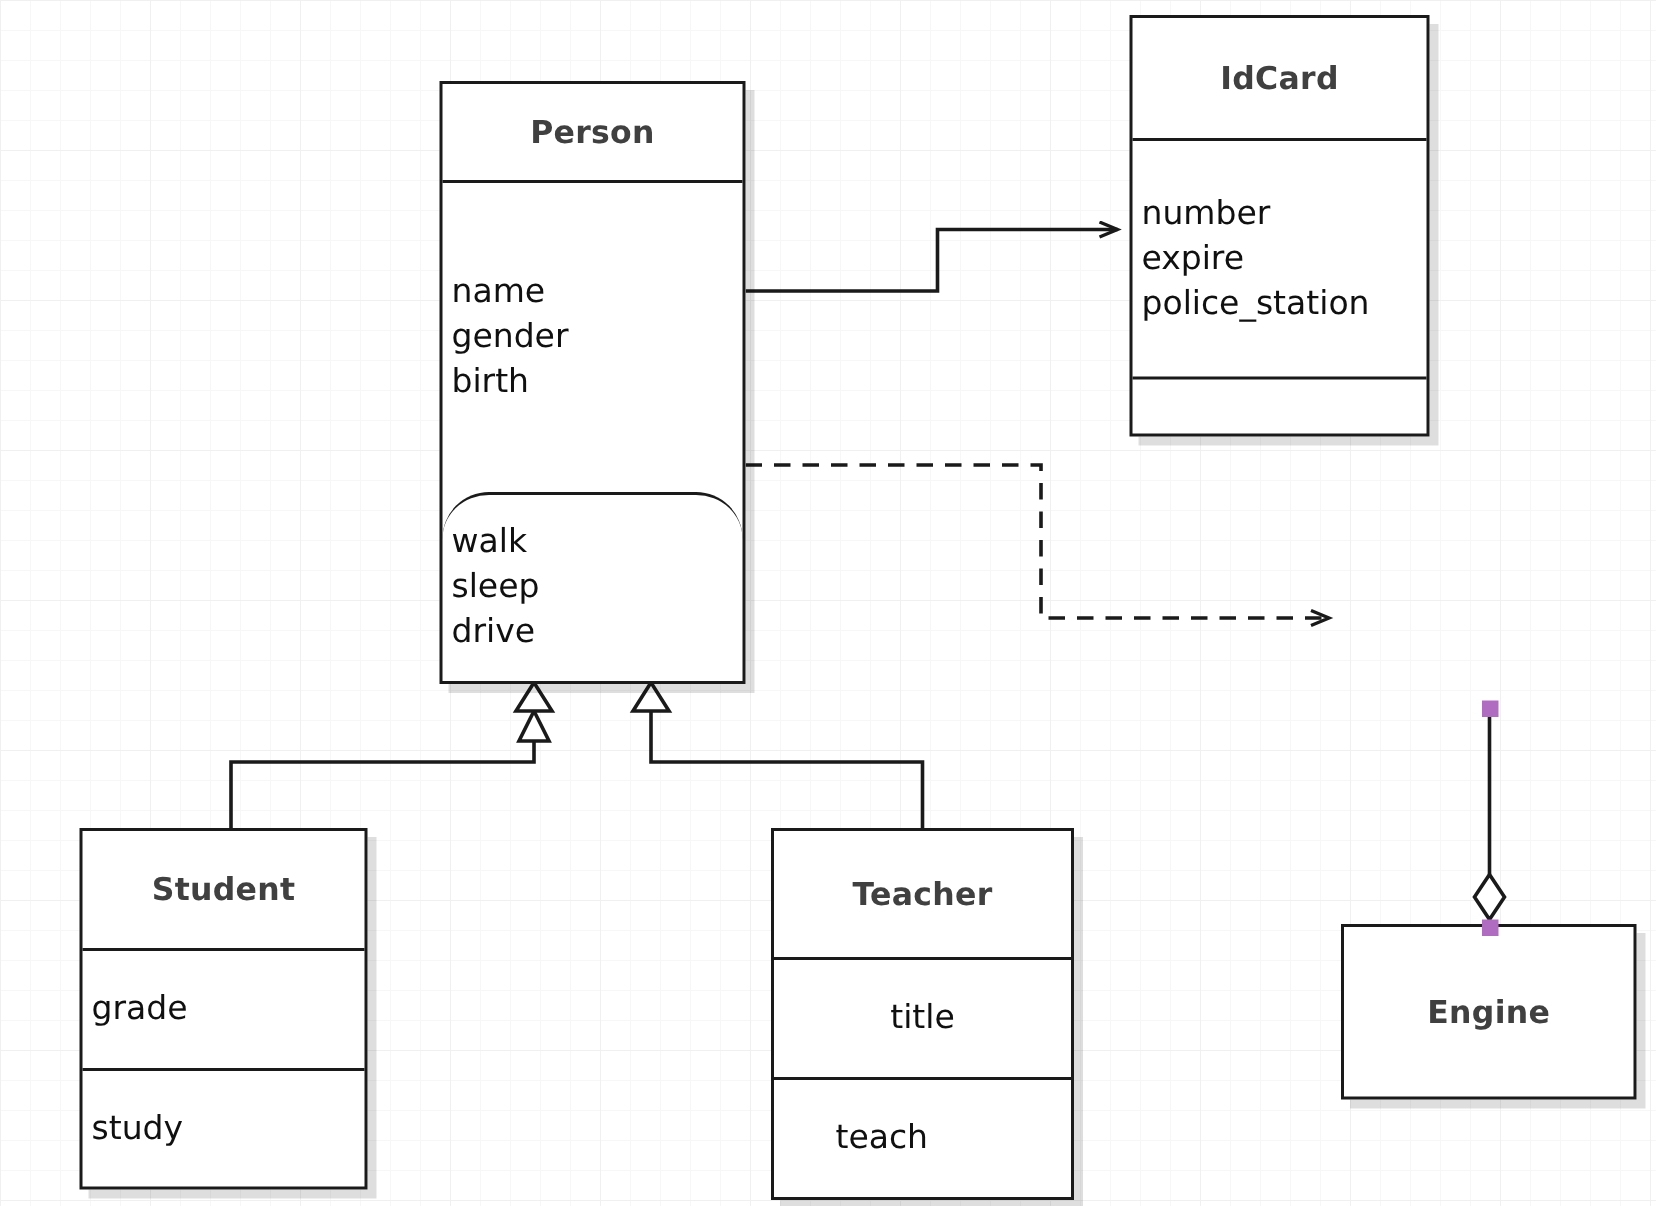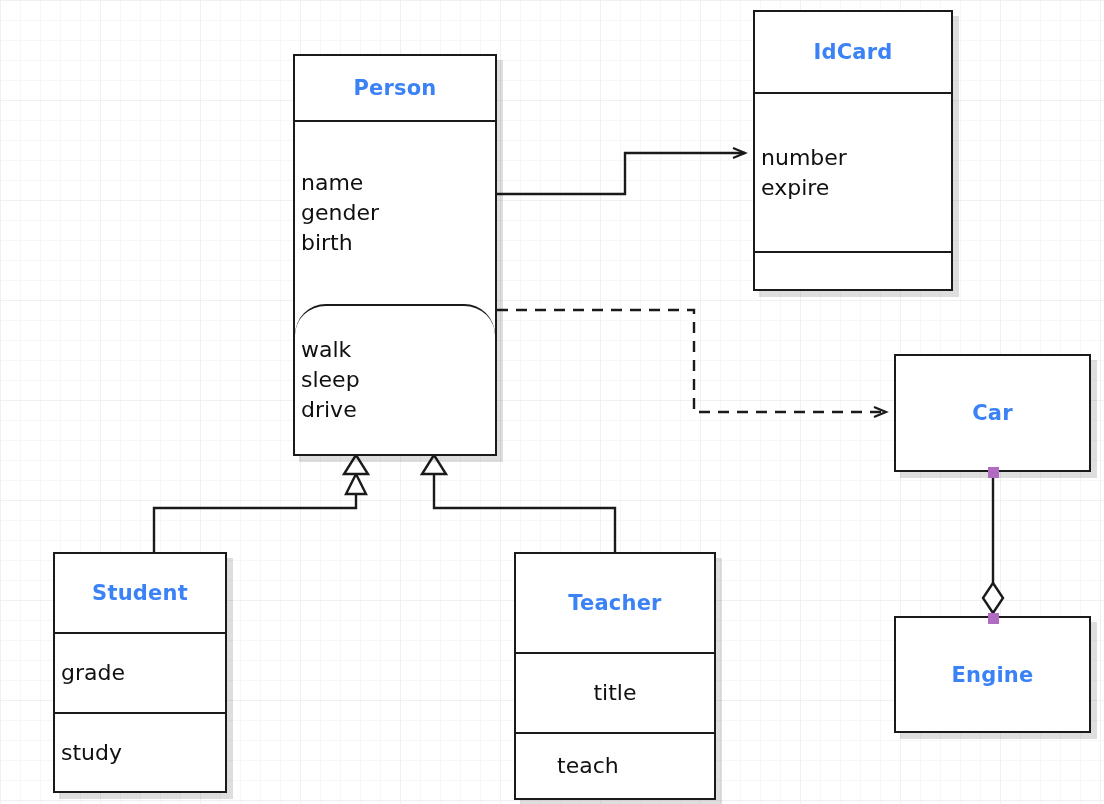--- a/index.html
+++ b/index.html
@@ -47,21 +47,21 @@
   }
   .compartment + .compartment {
     border-top: 2.5px solid #1a1a1a;
   }
   .cls-title {
     display: flex;
     align-items: center;
     justify-content: center;
     font-weight: bold;
     font-size: 21px;
-    color: #3b82f6;
+    color: #404040;
     letter-spacing: 0.2px;
   }
   .cls-body {
     display: flex;
     flex-direction: column;
     justify-content: center;
     padding: 0 6px;
   }
   .cls-body .member {
     font-size: 22px;
@@ -119,62 +119,60 @@
       <path d="M993,583 L1003,598 L993,613 L983,598 Z" fill="#ffffff" stroke="#1a1a1a" stroke-width="2.4"></path>
       <path d="M993,613 L993,620" fill="none" stroke="#1a1a1a" stroke-width="2.4"></path>
     </g>
   </svg>
 
   <div class="endpoint-dot" style="left: 988px; top: 467px; background: rgb(176, 108, 192);"></div>
   <div class="endpoint-dot" style="left: 988px; top: 613px; background: rgb(176, 108, 192);"></div>
 
   <div class="uml-class" style="left:293px; top:54px; width:204px; height:402px;">
     <div class="compartment cls-title" style="height:64px;">Person</div>
-    <div class="compartment cls-body" style="height:184px;">
+    <div class="compartment cls-body" style="height:208px;">
       <div class="member">name</div>
       <div class="member">gender</div>
       <div class="member">birth</div>
     </div>
     <div class="compartment cls-body" style="flex:1;border-radius:31px;">
       <div class="member">walk</div>
       <div class="member">sleep</div>
       <div class="member">drive</div>
     </div>
   </div>
 
   <div class="uml-class" style="left:753px; top:10px; width:200px; height:281px;">
     <div class="compartment cls-title" style="height:80px;">IdCard</div>
     <div class="compartment cls-body" style="flex:1;">
       <div class="member">number</div>
       <div class="member">expire</div>
+      <div class="member">police_station</div>
     </div>
     <div class="compartment cls-body" style="height:38px;"></div>
   </div>
 
-  <div class="uml-class" style="left:53px; top:552px; width:174px; height:241px;">
+  <div class="uml-class" style="left:53px; top:552px; width:192px; height:241px;">
     <div class="compartment cls-title" style="height:78px;">Student</div>
     <div class="compartment cls-body" style="height:80px;">
       <div class="member">grade</div>
     </div>
     <div class="compartment cls-body" style="flex:1;">
       <div class="member">study</div>
     </div>
   </div>
 
   <div class="uml-class" style="left:514px; top:552px; width:202px; height:248px;">
-    <div class="compartment cls-title" style="height:98px;">Teacher</div>
+    <div class="compartment cls-title" style="height:84px;">Teacher</div>
     <div class="compartment cls-body" style="height:80px;text-align:center;">
       <div class="member">title</div>
     </div>
     <div class="compartment cls-body" style="flex:1;padding-left:41px;">
       <div class="member">teach</div>
     </div>
   </div>
 
-  <div class="uml-class" style="left:894px; top:354px; width:197px; height:118px;">
-    <div class="compartment cls-title" style="flex:1;">Car</div>
-  </div>
 
   <div class="uml-class" style="left:894px; top:616px; width:197px; height:117px;">
     <div class="compartment cls-title" style="flex:1;">Engine</div>
   </div>
 
 </div>
 
 </body></html>

